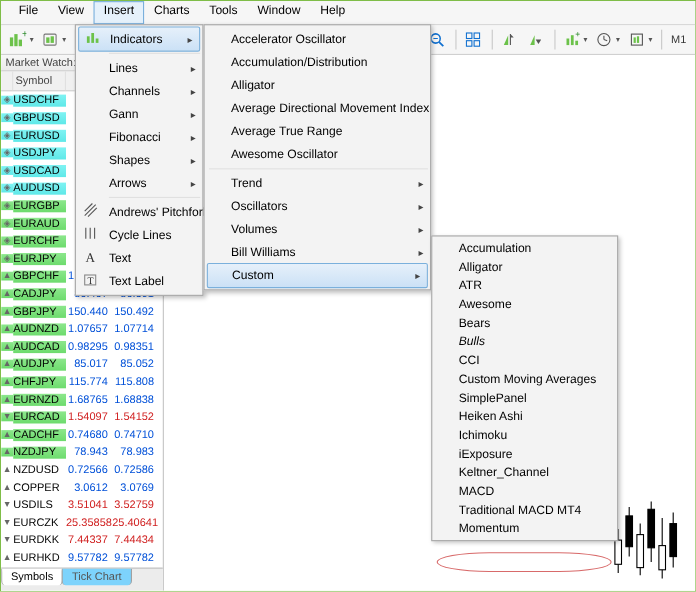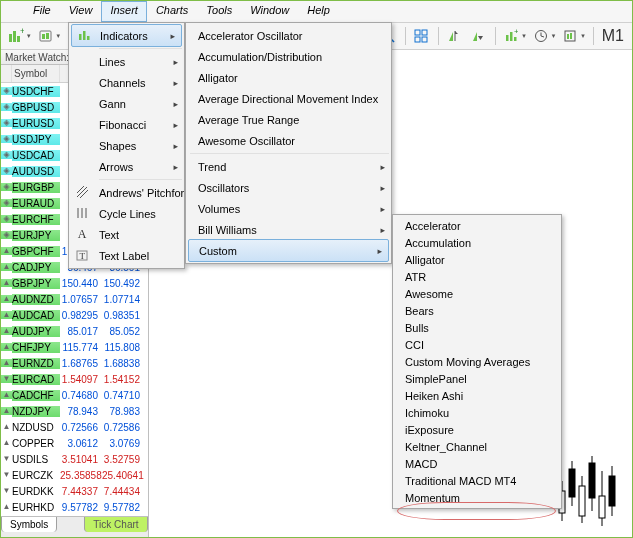--- a/index.html
+++ b/index.html
@@ -21,22 +21,21 @@
     flex-direction: column;
     background: #fff;
   }
   
   .menubar {
     display: flex;
     align-items: flex-start;
     height: 21px;
     background: #F6F6F6;
     border-bottom: 1px solid #D0D0D0;
-    padding-left: 16px;
-    font-style: italic;
+    padding-left: 0;
   }
   .menubar .mb-handle {
     width: 2px;
     margin: 3px 4px 3px 0;
     border-left: 1px solid #B0B0B0;
   }
   .menubar .menu-item {
     padding: 3px 9px 0 9px;
     cursor: default;
     height: 100%;
@@ -173,23 +172,22 @@
   .market-tab {
     padding: 2px 8px;
     border: 1px solid #A0A0A0;
     border-top: none;
     border-bottom: none;
     background: #fff;
     margin-right: -1px;
     border-radius: 0 0 4px 4px;
   }
   .market-tab.inactive {
-    background: #bef264;
+    background: #7dd3fc;
     color: #555;
-    margin-left: 28px;
   }
 
   
   .chart {
     flex: 1;
     position: relative;
     background: #fff;
   }
   .candles {
     position: absolute;
@@ -268,21 +266,21 @@
     top: 21px;
     left: 184px;
     width: 207px;
   }
   #dd-custom {
     top: 213px;
     left: 391px;
     width: 170px;
   }
   #dd-indicators .dd-row, #dd-custom .dd-row {
-    padding-left: 0px;
+    padding-left: 12px;
   }
   #dd-indicators .dd-list, #dd-custom .dd-list {
      
   }
   .highlight-oval {
     position: absolute;
     border: 1px solid #D86A6A;
     border-radius: 60%/100%;
     pointer-events: none;
   }
@@ -384,21 +382,21 @@
     <span class="dd-arrow">▾</span>
     <div class="tb-btn">
       <svg width="14" height="14">
           <rect x="2" y="2" width="10" height="10" fill="none" stroke="#555"></rect>
           <rect x="4" y="5" width="2" height="5" fill="#6CC24A"></rect>
           <rect x="7" y="4" width="2" height="6" fill="#6CC24A"></rect>
         </svg>
     </div>
     <span class="dd-arrow">▾</span>
     <div class="sep"></div>
-    <span style="font-size:16px;color:#333;padding:0 4px;">M1</span>
+    <span style="font-size:10px;color:#333;padding:0 4px;">M1</span>
   </div>
 
   <div class="main">
 
     <div class="market">
       <div class="market-title">Market Watch: 16:4</div>
       <div class="market-header">
         <div></div>
         <div>Symbol</div>
         <div style="justify-content:flex-end;">Bid</div>
@@ -723,43 +721,39 @@
           <span class="label">Custom</span>
           <span class="arrowr">▸</span>
         </div>
     </div>
   </div>
 
   <div class="dropdown" id="dd-custom">
     <div class="dd-list" id="custom-list">
         <div class="dd-row" style="height: 17px;">
           <span class="icon noiconcol"></span>
-          <span class="label">Accelerator</span>
-        </div>
-        <div class="dd-row" style="height: 17px;">
-          <span class="icon noiconcol"></span>
           <span class="label">Accumulation</span>
         </div>
         <div class="dd-row" style="height: 17px;">
           <span class="icon noiconcol"></span>
           <span class="label">Alligator</span>
         </div>
         <div class="dd-row" style="height: 17px;">
           <span class="icon noiconcol"></span>
           <span class="label">ATR</span>
         </div>
         <div class="dd-row" style="height: 17px;">
           <span class="icon noiconcol"></span>
           <span class="label">Awesome</span>
         </div>
         <div class="dd-row" style="height: 17px;">
           <span class="icon noiconcol"></span>
           <span class="label">Bears</span>
         </div>
-        <div class="dd-row" style="height: 17px;">
+        <div class="dd-row" style="height: 17px; font-style: italic;">
           <span class="icon noiconcol"></span>
           <span class="label">Bulls</span>
         </div>
         <div class="dd-row" style="height: 17px;">
           <span class="icon noiconcol"></span>
           <span class="label">CCI</span>
         </div>
         <div class="dd-row" style="height: 17px;">
           <span class="icon noiconcol"></span>
           <span class="label">Custom Moving Averages</span>

